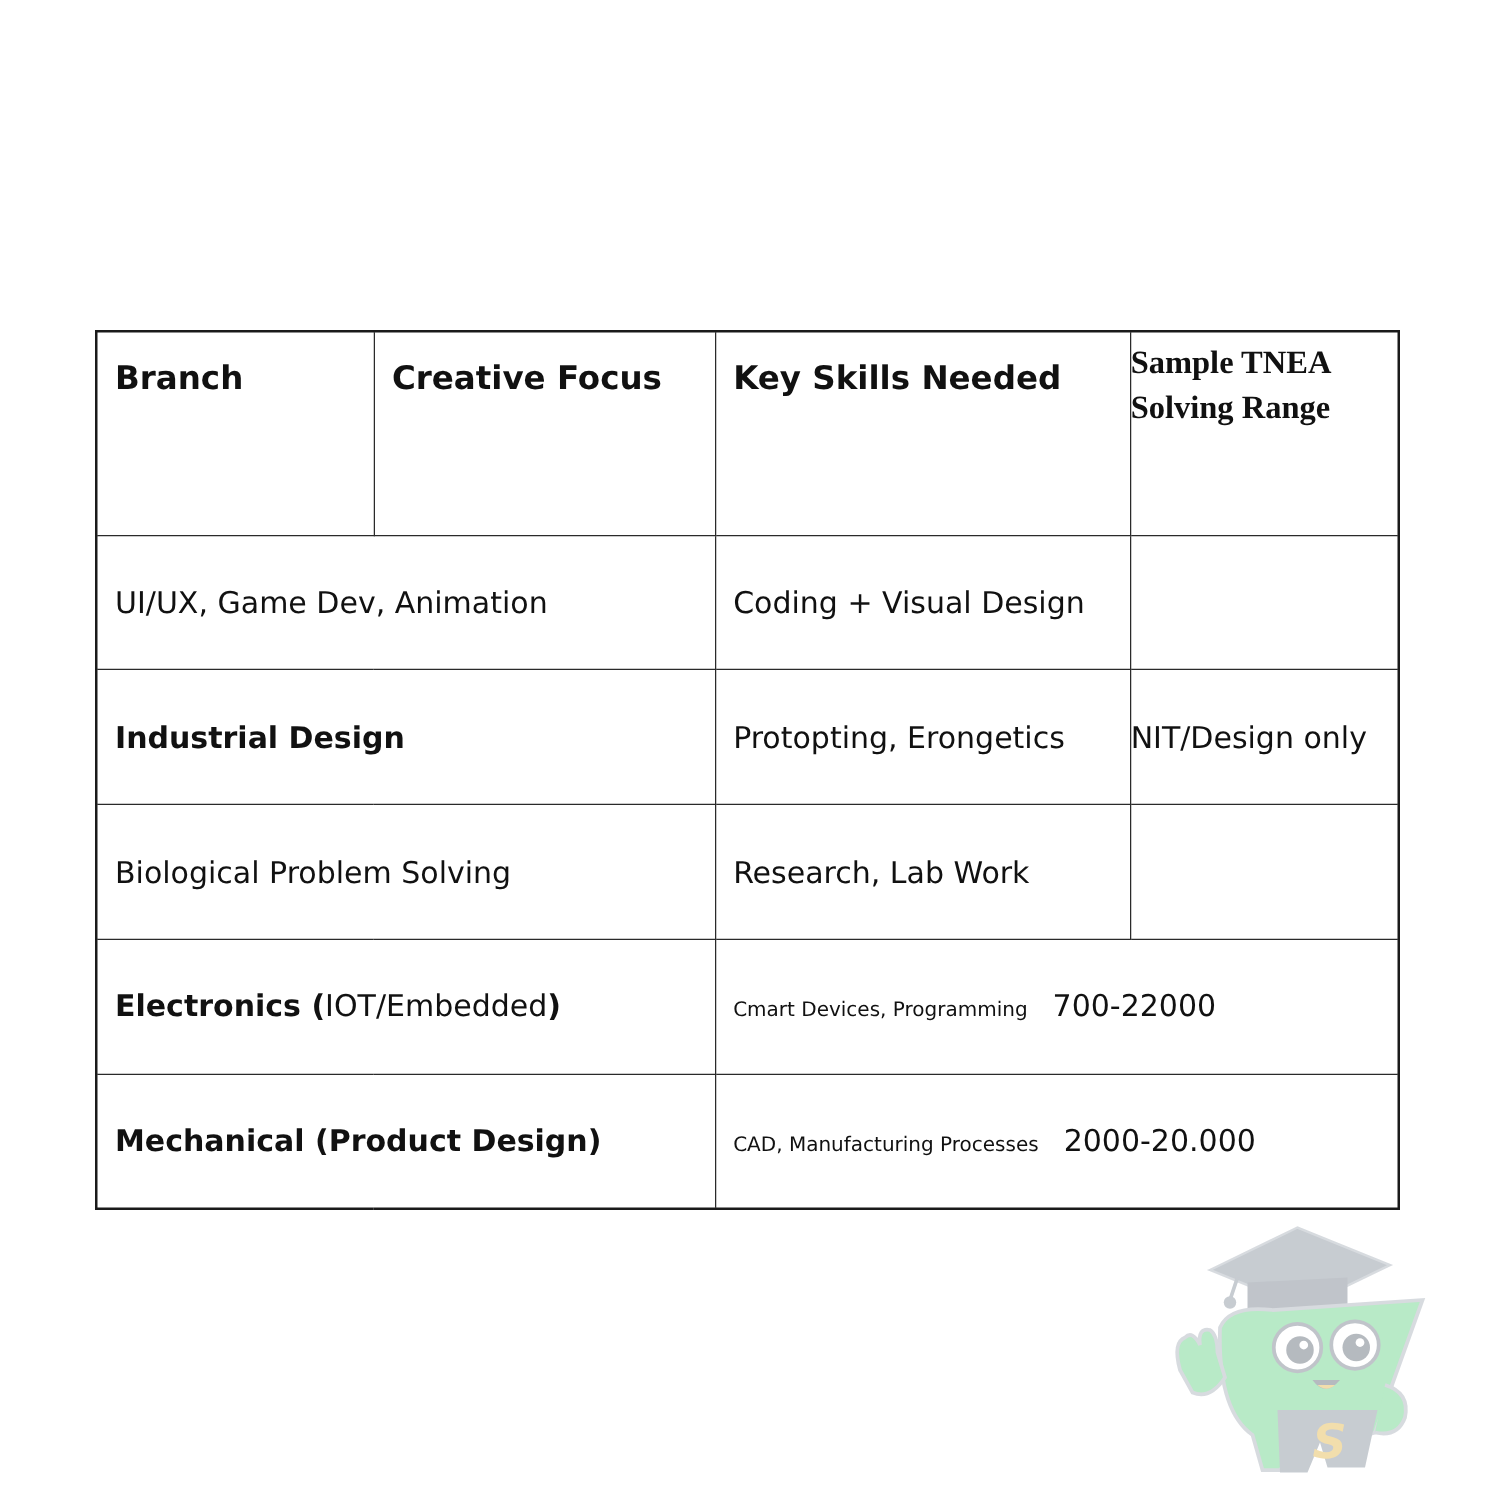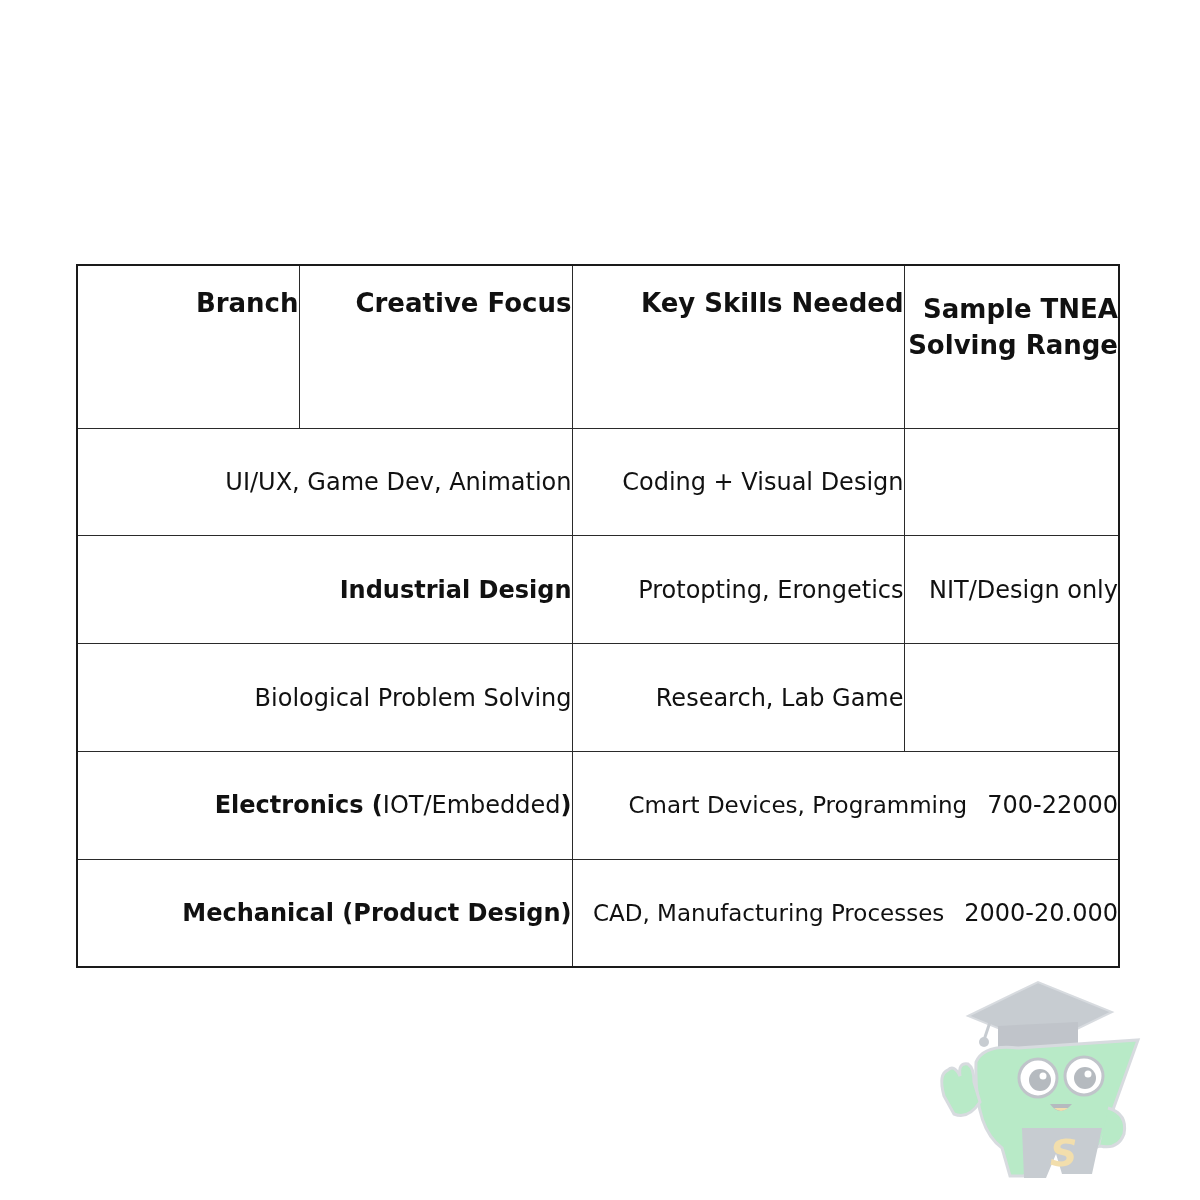--- a/index.html
+++ b/index.html
@@ -28,47 +28,48 @@
       height: 704px;
       table-layout: fixed;
       border: 2px solid #1a1a1a;
     }
     table.grid td, table.grid th {
       border: 1px solid #2a2a2a;
       vertical-align: middle;
       padding: 0 0 0 14px;
       font-size: 24px;
       font-weight: normal;
-      text-align: right;
+      text-align: left;
       white-space: nowrap;
       overflow: hidden;
     }
     table.grid th {
       vertical-align: top;
       font-weight: bold;
       font-size: 26px;
       padding-top: 22px;
     }
     table.grid th.center {
-      text-align: right;
+      text-align: left;
       padding-left: 0;
-      padding-top: 25px;
+      padding-top: 6px;
       line-height: 36px;
+      font-family: Liberation Serif, serif;
     }
     tr.head-row { height: 112px; }
     tr.body-row { height: 74px; }
     .b { font-weight: bold; }
     .center { text-align: center; padding-left: 0 !important; }
     .range-inline {
       display: inline-block;
       margin-left: 20px;
     }
     .range-inline.tight { margin-left: 2px; }
     .range-inline.space { margin-left: 20px; }
-    .skill-txt { font-size: 23px; }
+    .skill-txt { font-size: 16px; }
 
     .mascot {
       position: absolute;
       left: 928px;
       top: 978px;
       width: 220px;
       height: 220px;
       opacity: 0.55;
     }
   </style>
@@ -103,21 +104,21 @@
     </tr>
 
     <tr class="body-row">
       <td colspan="2"><span class="b">Industrial Design</span></td>
       <td>Protopting, Erongetics</td>
       <td class="center">NIT/Design only</td>
     </tr>
 
     <tr class="body-row">
       <td colspan="2">Biological Problem Solving</td>
-      <td>Research, Lab Game</td>
+      <td>Research, Lab Work</td>
       <td class="center"></td>
     </tr>
 
     <tr class="body-row">
       <td colspan="2"><span class="b">Electronics</span><span class="b"> (</span><span>IOT/Embedded</span><span class="b">)</span></td>
       <td colspan="2"><span class="skill-txt">Cmart Devices, Programming</span><span class="range-inline">700-22000</span></td>
     </tr>
 
 
     <tr class="body-row">

